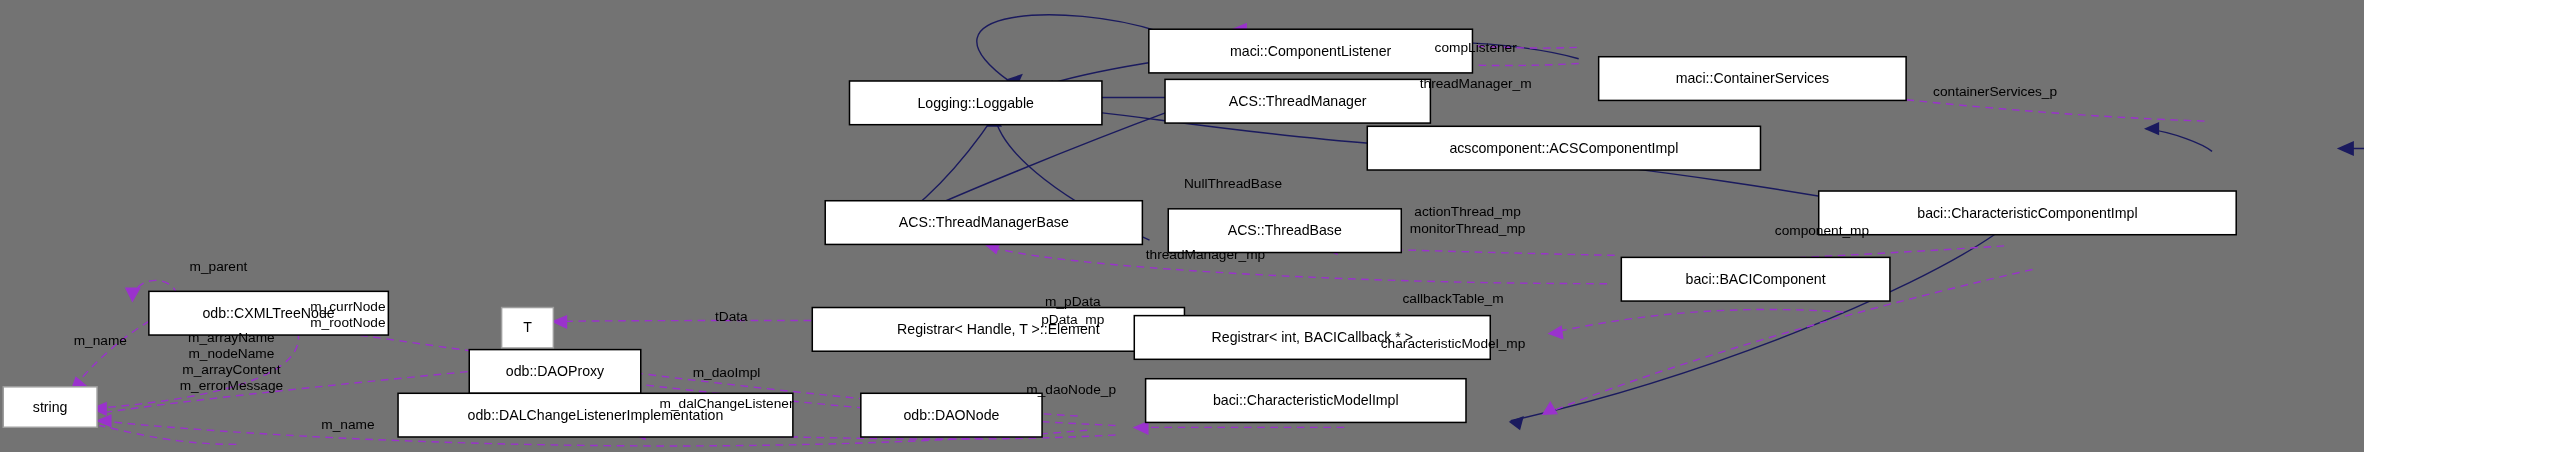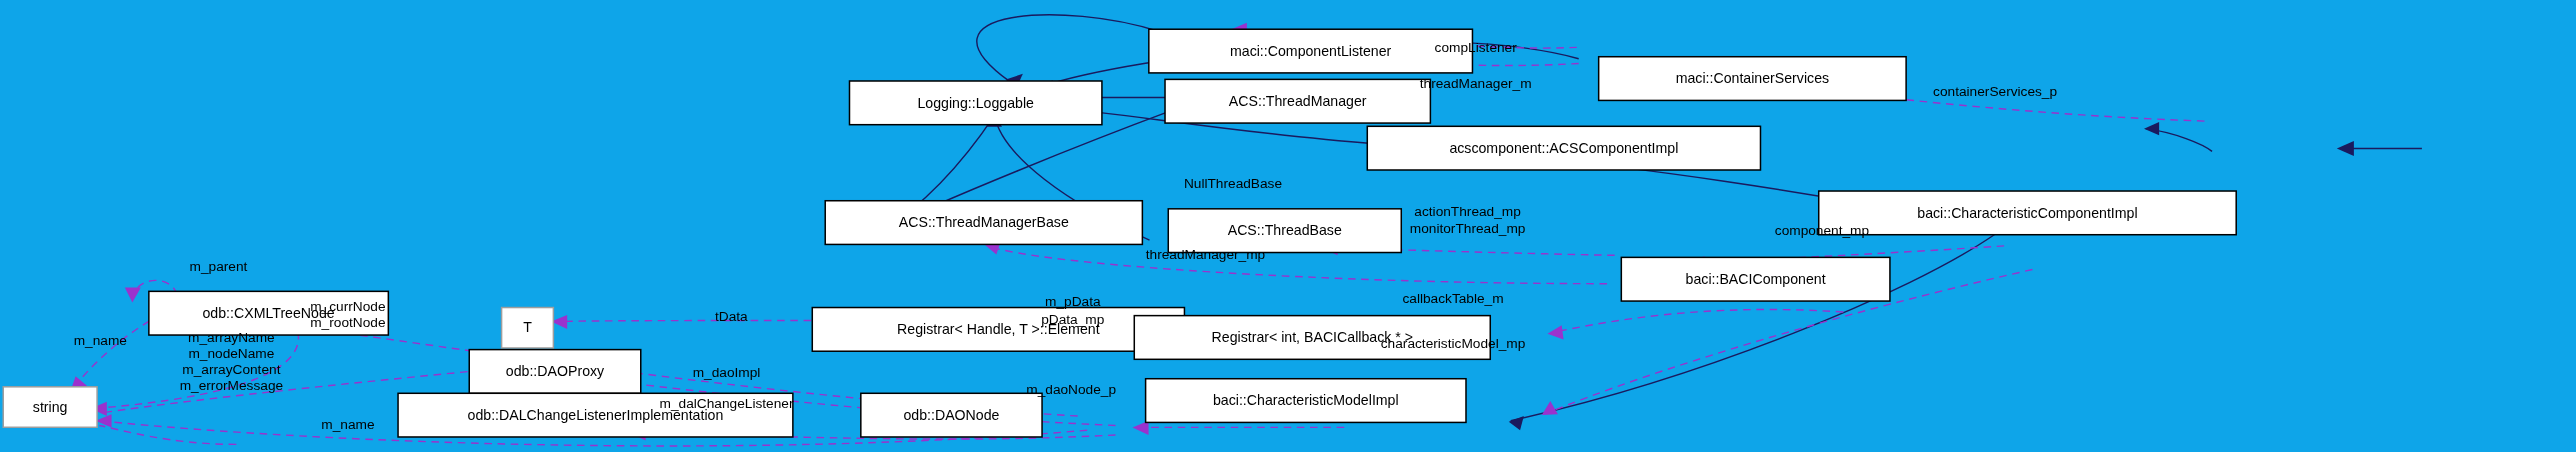--- a/index.html
+++ b/index.html
@@ -1,17 +1,17 @@
 <!DOCTYPE html>
 <html style="font-size:15px"><head>
 <meta charset="utf-8">
 <style>
   html,body{margin:0;padding:0;background:#ffffff;}
   body{font-family:"Liberation Sans","DejaVu Sans",sans-serif;}
-  #diagram-root{position:relative;width:2576px;height:453px;background:#0ea5e9;overflow:hidden;text-align:right;}
+  #diagram-root{position:relative;width:2364px;height:453px;background:#737373;overflow:hidden;text-align:right;}
   svg#graph{position:absolute;left:0;top:0;width:2576px;height:453px;}
   .node-box{fill:#ffffff;stroke:#000000;stroke-width:1.6;}
   .node-box-gray{fill:#ffffff;stroke:#9e9e9e;stroke-width:1.6;}
   .node-box-hl{fill:#bfbfbf;stroke:#000000;stroke-width:1.6;}
   .node-label{font-family:"Liberation Sans","DejaVu Sans",sans-serif;font-size:15px;fill:#000000;text-anchor:middle;dominant-baseline:middle;}
   .edge-inherit{fill:none;stroke:#1a1a5e;stroke-width:1.5;}
   .edge-usage{fill:none;stroke:#9a32cd;stroke-width:1.5;stroke-dasharray:8 6;}
   .arrow-inherit{fill:#1a1a5e;stroke:none;}
   .arrow-usage{fill:#9a32cd;stroke:none;}
   .edge-label{font-family:"Liberation Sans","DejaVu Sans",sans-serif;font-size:14.5px;fill:#000000;text-anchor:middle;dominant-baseline:middle;}

